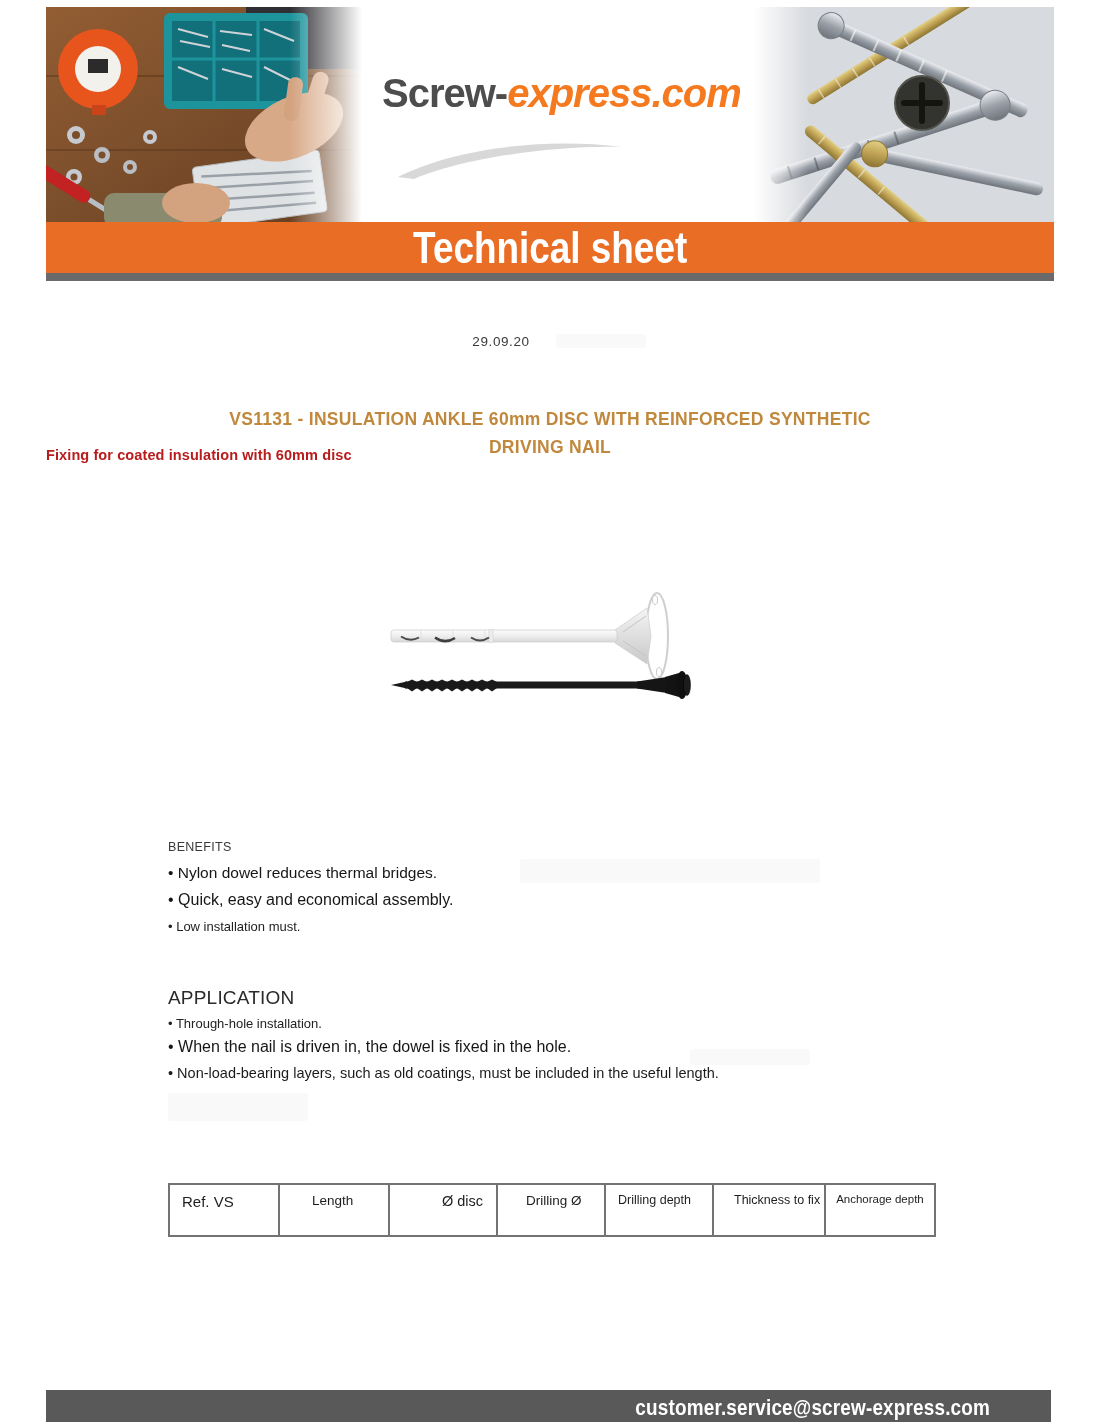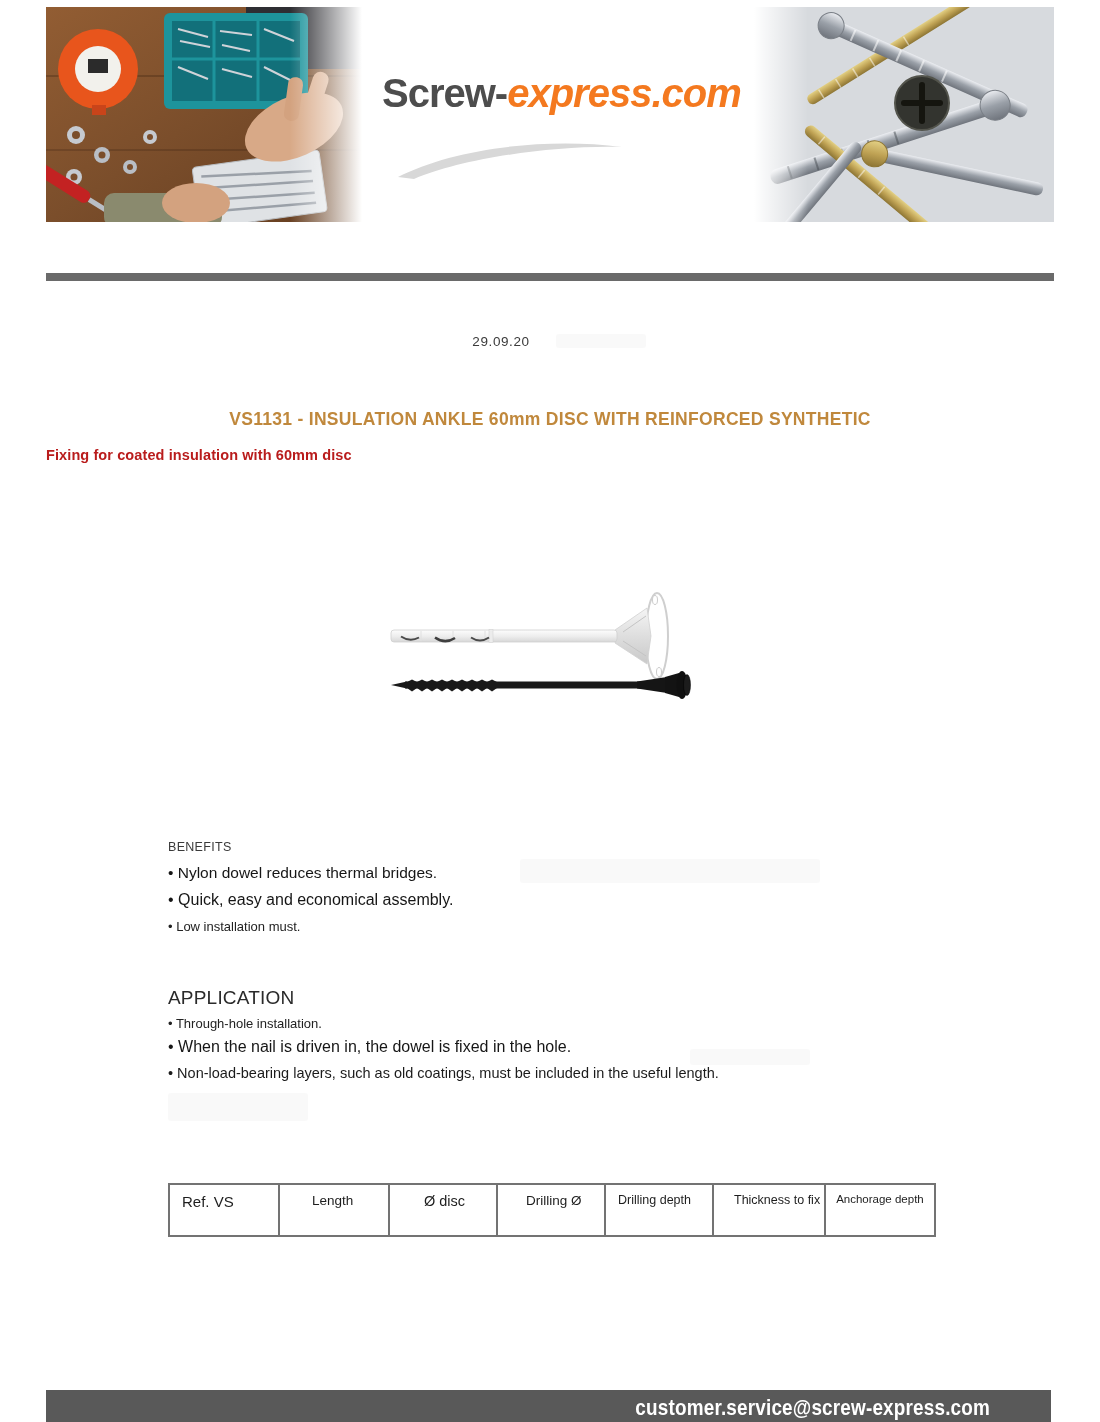--- a/index.html
+++ b/index.html
@@ -46,21 +46,21 @@
   .application-2 { top:1058px; font-size:14.5px; color:#1b1b1b; }
 
   
   .spec-table { position:absolute; left:168px; top:1176px; border-collapse:collapse; table-layout:fixed; }
   .spec-table td {
     border:2px solid #737373; vertical-align:top; height:34px;
     padding:8px 4px 8px 12px; color:#1d1d1d; overflow:hidden; white-space:nowrap;
   }
   .spec-table td:nth-child(1) { font-size:15px;   padding-left:12px; }
   .spec-table td:nth-child(2) { font-size:13.5px; padding-left:32px; }
-  .spec-table td:nth-child(3) { font-size:14.5px; padding-left:34px; }
+  .spec-table td:nth-child(3) { font-size:14.5px; padding-left:52px; }
   .spec-table td:nth-child(4) { font-size:13.5px; padding-left:28px; }
   .spec-table td:nth-child(5) { font-size:12.5px; padding-left:12px; }
   .spec-table td:nth-child(6) { font-size:12.5px; padding-left:20px; }
   .spec-table td:nth-child(7) { font-size:11.5px; padding-left:10px; }
 
   
   .footer { position:absolute; left:46px; top:1383px; width:1005px; height:39px; background:#595959; }
   .footer-text { position:absolute; right:61px; top:6px; color:#ffffff; font-weight:bold; font-size:21.5px; letter-spacing:0.2px; transform:scaleX(0.88); transform-origin:right center; white-space:nowrap; }
 
   
@@ -243,26 +243,30 @@
         </g>
         <circle cx="168" cy="96" r="27" fill="none" stroke="#53544c" stroke-width="2"></circle>
         <g transform="rotate(-50 60 190)">
           <rect x="-20" y="184" width="150" height="12" rx="6" fill="url(#sil)"></rect>
         </g>
         <rect x="0" y="0" width="54" height="215" fill="url(#fadeL)"></rect>
       </svg>
     </div>
   </div>
 
+  <div class="banner">
+    <div class="banner-text">Technical sheet</div>
+  </div>
   <div class="gray-rule"></div>
 
   <div class="date">29.09.20</div>
 
   <div class="title">
     <div>VS1131 - INSULATION ANKLE 60mm DISC WITH REINFORCED SYNTHETIC</div>
+    <div>DRIVING NAIL</div>
   </div>
   <div class="subtitle">Fixing for coated insulation with 60mm disc</div>
 
   <svg class="product-figure" viewBox="0 0 335 125">
     <defs>
       <linearGradient id="shaftGrad" x1="0" y1="0" x2="0" y2="1">
         <stop offset="0" stop-color="#fdfdfd"></stop>
           <stop offset="0.55" stop-color="#ececec"></stop>
           <stop offset="1" stop-color="#d7d7d7"></stop>
       </linearGradient>

